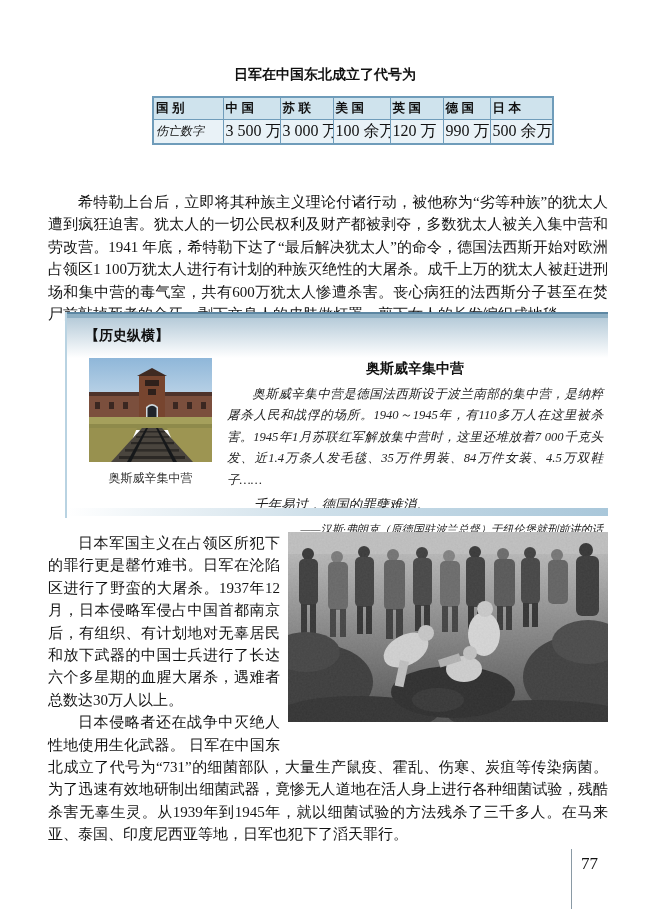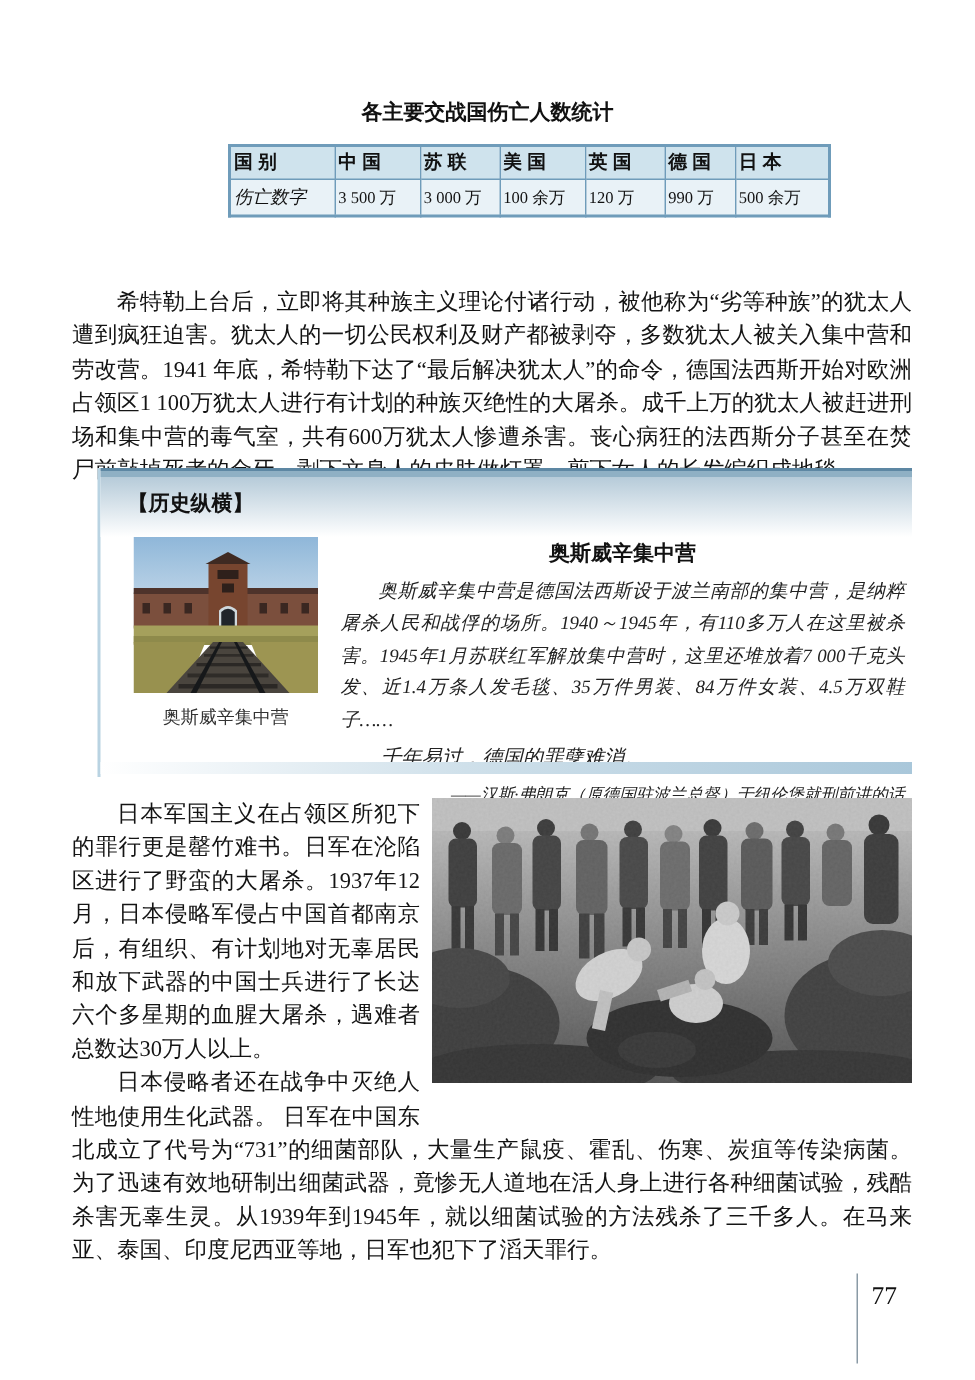--- a/index.html
+++ b/index.html
@@ -8,21 +8,21 @@
 
   
   .table-title{position:absolute;left:0;top:66px;width:650px;text-align:center;
                font-family:"Liberation Sans",sans-serif;font-weight:bold;font-size:14px;color:#111;}
   .casualty-table{position:absolute;left:152px;top:96px;width:352px;border-collapse:collapse;
                   border:2px solid #6f9cba;table-layout:fixed;}
   .casualty-table td{border:1px solid #6f9cba;text-align:left;vertical-align:middle;
                      padding:0 2px;overflow:hidden;white-space:nowrap;}
   .casualty-table tr.hdr td{background:#cfe3ed;height:21px;font-family:"Liberation Sans",sans-serif;
                             font-weight:bold;font-size:12.5px;color:#111;}
-  .casualty-table tr.val td{background:#e9f2f7;height:23px;font-size:11px;color:#111;}
+  .casualty-table tr.val td{background:#e9f2f7;height:23px;font-size:16px;color:#111;}
   .casualty-table tr.val td.rowlab{font-style:italic;font-size:12px;}
 
   
   .bodytext{font-size:15px;line-height:22.4px;text-align:justify;color:#141414;}
   .indent{text-indent:2em;margin:0;}
   #para1{position:absolute;left:48px;top:156px;width:560px;margin-top:35px;}
 
   
   #histbox{position:absolute;left:65px;top:312px;width:543px;height:206px;background:#fff;
            border-left:2px solid #b9d3e2;box-sizing:border-box;}
@@ -57,21 +57,21 @@
   #footer-line{position:absolute;left:571px;top:849px;width:1px;height:60px;background:#8a9aa5;}
   #page-num{position:absolute;left:581px;top:854px;font-family:"Liberation Serif",serif;
             font-size:17px;color:#111;}
   svg{display:block;}
 </style>
 </head>
 <body>
 
 <div id="page">
 
-  <div class="table-title">各主要交战国伤亡人数统计</div>
+  <div class="table-title">日军在中国东北成立了代号为</div>
 
   <table class="casualty-table">
     <colgroup>
       <col style="width:70px">
         <col style="width:57px">
         <col style="width:53px">
       <col style="width:57px">
         <col style="width:53px">
         <col style="width:47px">
         <col style="width:63px">

